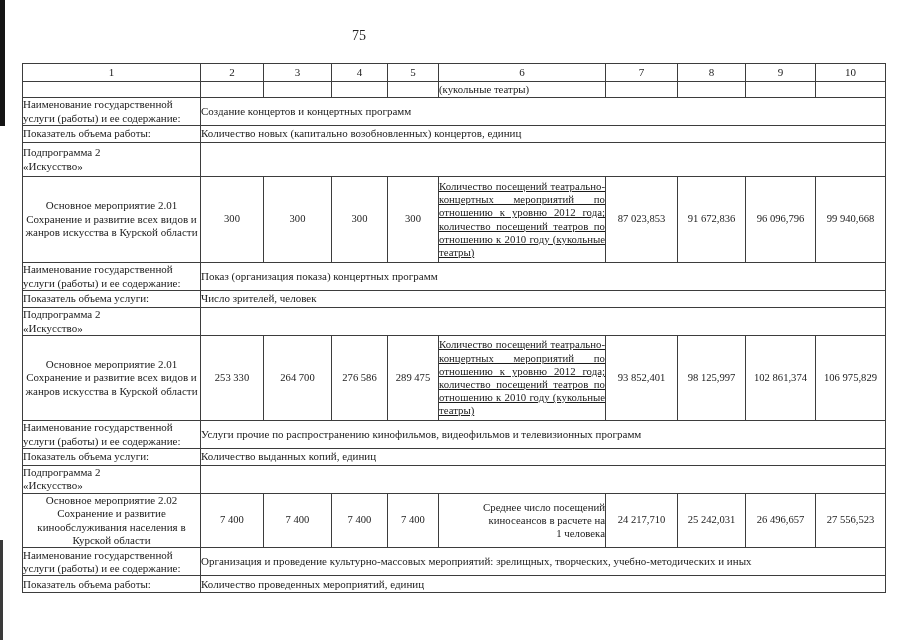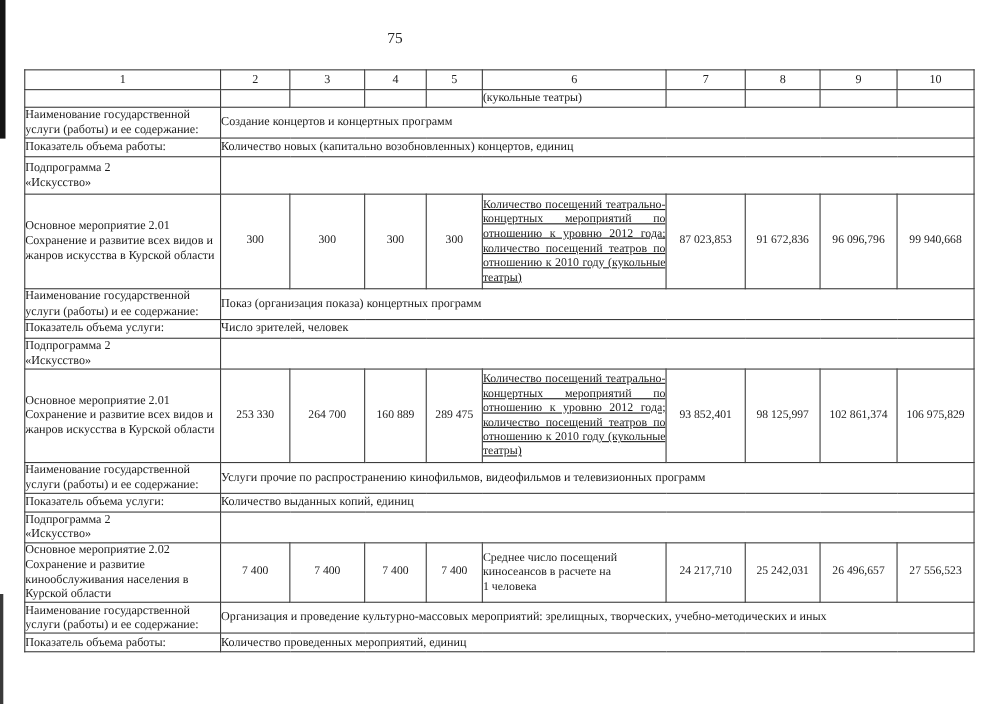--- a/index.html
+++ b/index.html
@@ -37,42 +37,42 @@
     overflow:hidden;
     vertical-align:middle;
   }
   td.hcell{text-align:center;font-size:11px;color:#222;}
   td.c-label{
     text-align:left;vertical-align:top;
     padding:2px 4px 2px 8px;
     white-space:pre-line;
   }
   td.c-label-mid{
-    text-align:left;vertical-align:middle;
+    text-align:center;vertical-align:middle;
     padding:2px 4px 2px 8px;
     white-space:pre-line;
     margin-left:28px;
   }
   td.c-content{
     text-align:left;vertical-align:middle;
     padding:2px 4px 2px 10px;
   }
   td.c-num{
     text-align:center;vertical-align:middle;
     white-space:nowrap;
     font-size:10.6px;
   }
   td.c-ind{
     text-align:justify;vertical-align:middle;
     padding:2px 5px 2px 6px;
     font-size:10.8px;
     text-decoration:underline;
   }
   td.c-ind-left{
-    text-align:left;vertical-align:middle;
+    text-align:right;vertical-align:middle;
     padding:2px 5px 2px 6px;
     font-size:10.8px;
     white-space:pre-line;
   }
   td.c-carry{
     text-align:left;vertical-align:middle;
     padding:1px 4px;
     font-size:10.8px;
     margin-left:32px;
   }
@@ -170,21 +170,21 @@
     <td class="c-label">Подпрограмма 2
 «Искусство»</td>
     <td colspan="9"></td>
   </tr>
 
   <tr style="height:85px">
     <td class="c-label-mid">Основное мероприятие 2.01
 Сохранение и развитие  всех видов и жанров искусства в Курской области</td>
     <td class="c-num">253 330</td>
     <td class="c-num">264 700</td>
-    <td class="c-num">160 889</td>
+    <td class="c-num">276 586</td>
     <td class="c-num">289 475</td>
     <td class="c-ind">Количество посещений театрально-концертных мероприятий по отношению к уровню 2012 года; количество посещений театров по отношению к 2010 году (кукольные театры)</td>
     <td class="c-num">93 852,401</td>
     <td class="c-num">98 125,997</td>
     <td class="c-num">102 861,374</td>
     <td class="c-num">106 975,829</td>
   </tr>
 
   <tr style="height:28px">
     <td class="c-label">Наименование государственной услуги (работы) и ее содержание:</td>

